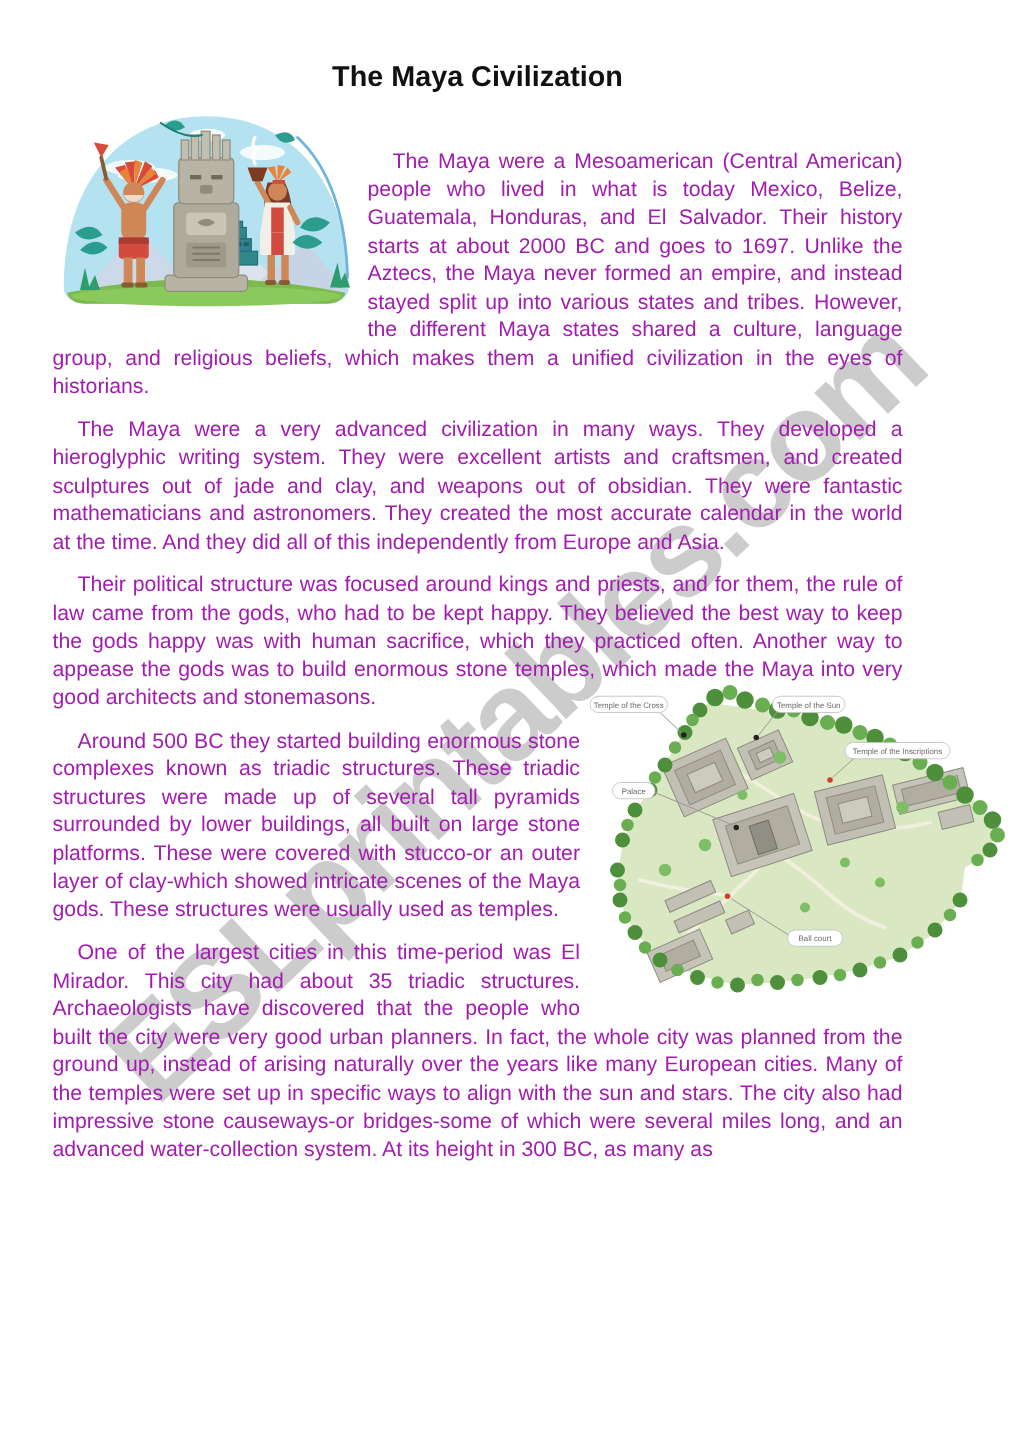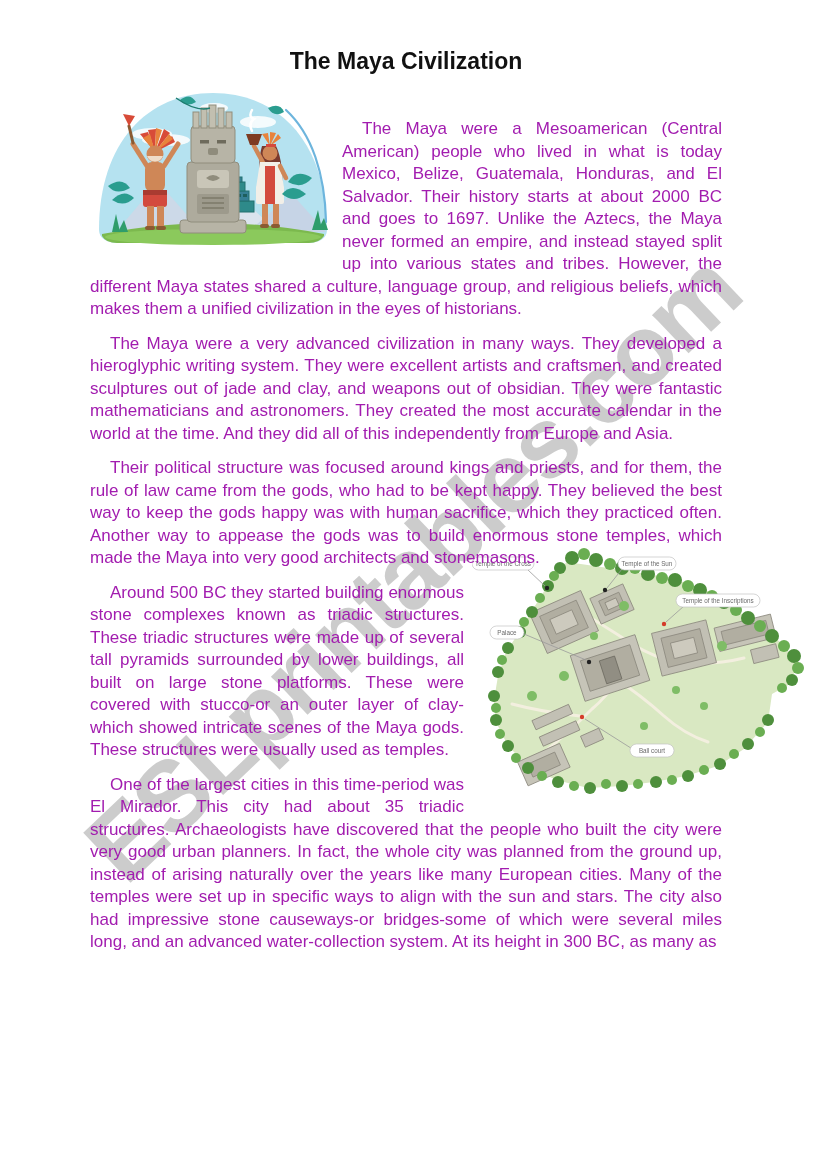--- a/index.html
+++ b/index.html
@@ -20,21 +20,20 @@
     letter-spacing:-3px;
     color:rgba(148,148,148,0.48);
     white-space:nowrap;
     z-index:0;
     user-select:none;
   }
   .content{
     position:relative;
     z-index:1;
     padding:0 99px 0 42px;
-    margin-left:48px;
   }
   h1.title{
     margin:48px 0 43px 0;
     text-align:center;
     font-size:23px;
     font-weight:bold;
     color:#111;
   }
   p.body-par{
     margin:12px 0 0 0;

